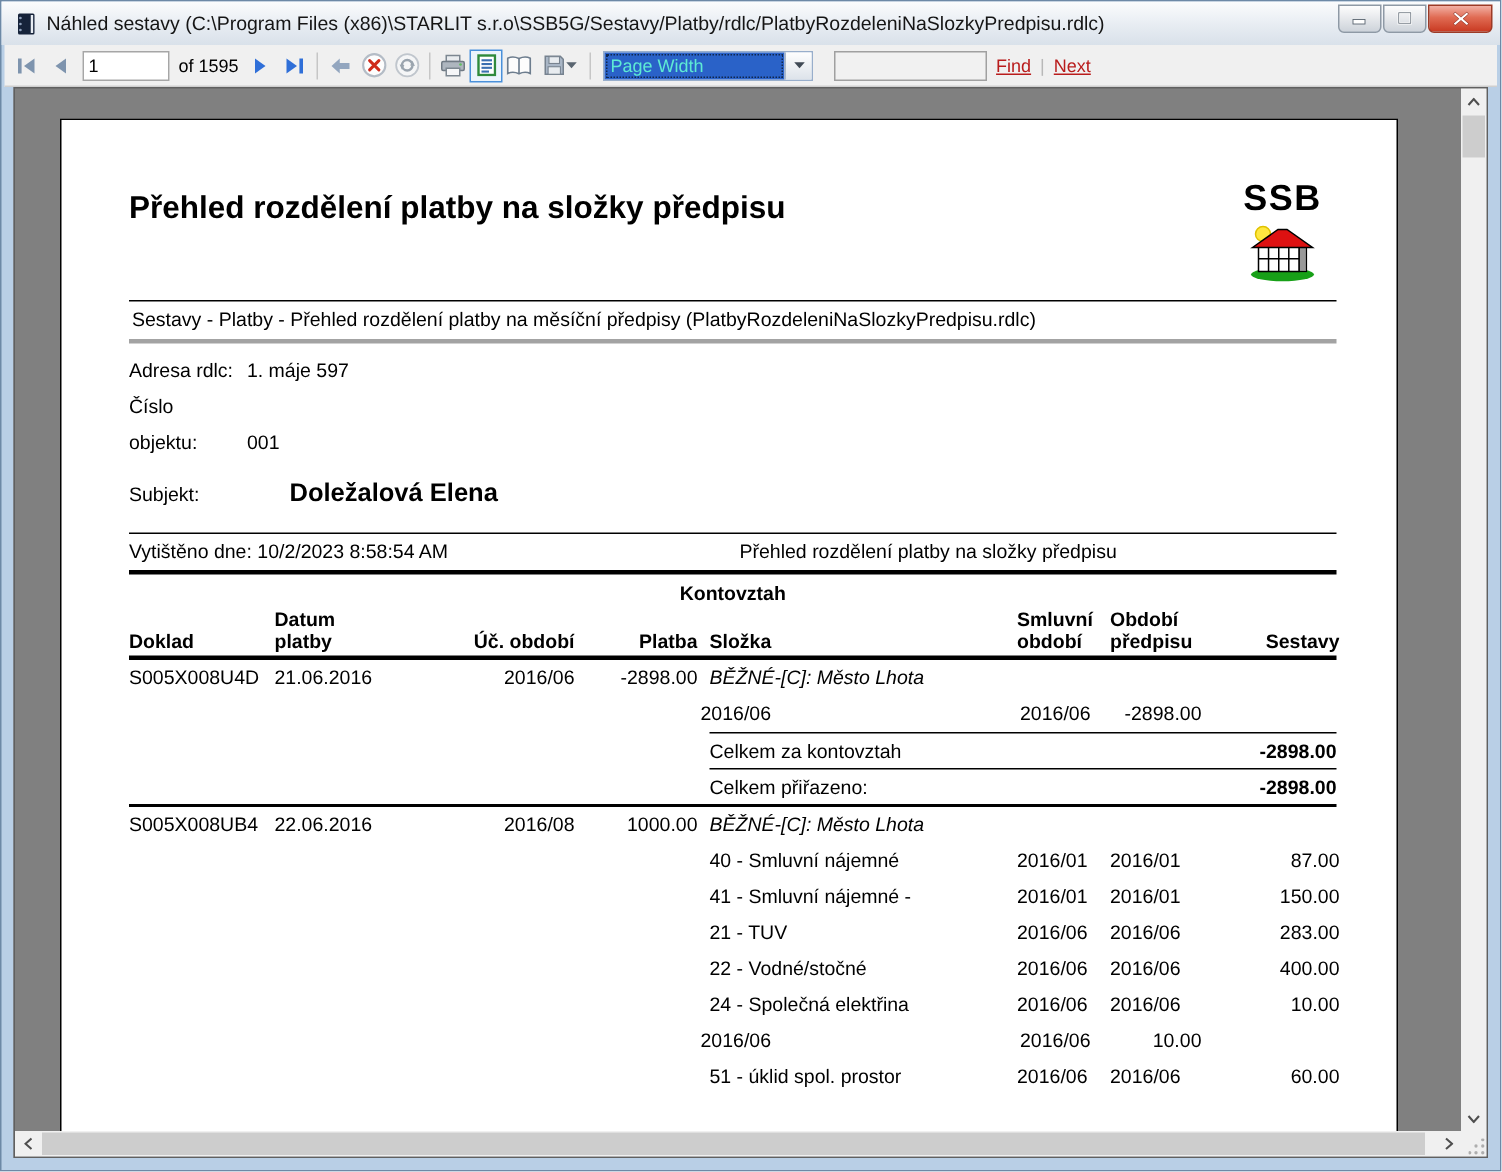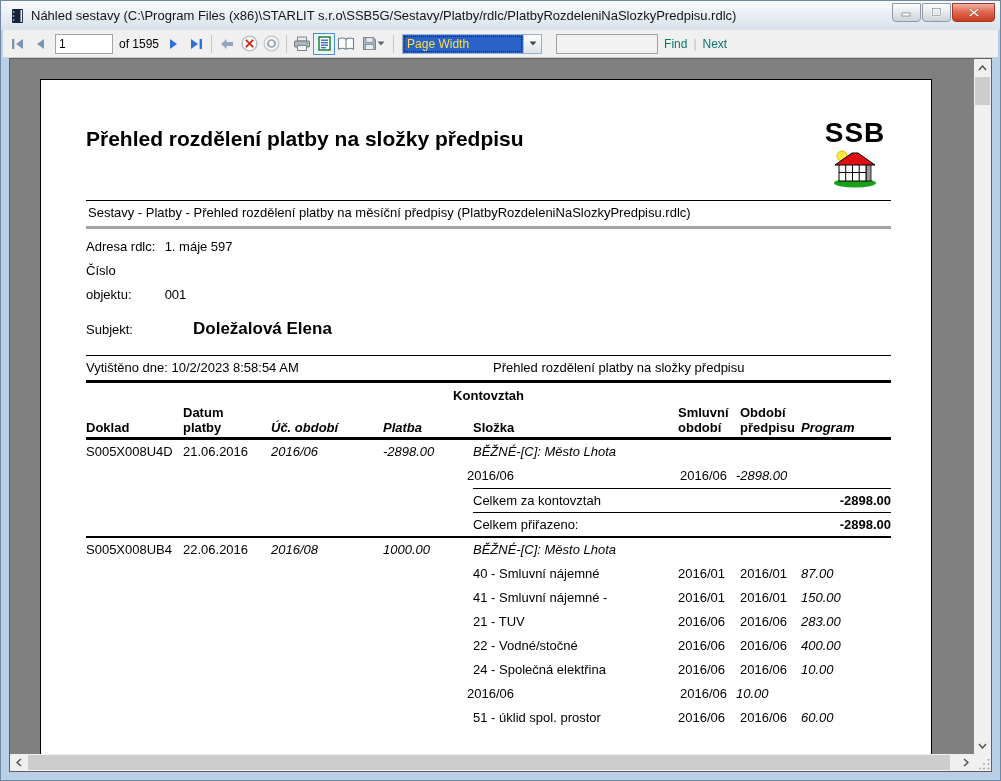--- a/index.html
+++ b/index.html
@@ -21,62 +21,62 @@
   
   .toolbar{height:27px;margin:0 2px;background:#f0f0f0;border-bottom:1px solid #cfcfcf;
     display:flex;align-items:center;padding:0 4px;font-size:12px;color:#000;}
   .tb-btn{width:22px;height:22px;display:flex;align-items:center;justify-content:center;flex:0 0 auto;}
   .tb-sep{width:1px;height:18px;background:#c6c6c6;margin:0 4px;flex:0 0 1px;}
   .page-input{width:50px;height:16px;border:1px solid #a6a6a6;font-size:12px;
     padding:1px 3px;background:#fff;margin:0 4px;font-family:"Liberation Sans",sans-serif;}
   .of-label{margin:0 4px 0 2px;white-space:nowrap;}
   .select{display:flex;height:20px;box-sizing:border-box;border:1px solid #98aecb;
     background:#fff;margin-left:4px;}
-  .select-value{width:112px;background:#2a62c8;color:#fde047;display:flex;align-items:center;
+  .select-value{width:112px;background:#2a62c8;color:#5eead4;display:flex;align-items:center;
     padding:0 4px;font-size:12px;outline:1px dotted #10264d;outline-offset:-2px;white-space:nowrap;}
   .select-arrow{width:17px;border-left:1px solid #aab8ca;display:flex;align-items:center;
     justify-content:center;background:linear-gradient(#fefefe,#dde3ea);}
   .search-input{width:96px;height:16px;border:1px solid #a0a0a0;background:#f1f1f1;
     margin-left:14px;}
-  .link{color:#0f766e;padding:0 6px;white-space:nowrap;}
+  .link{color:#b91c1c;padding:0 6px;white-space:nowrap;text-decoration:underline;}
   .link-sep{color:#b8b8b8;}
   
   .viewport{position:absolute;left:8px;right:8px;top:57px;bottom:8px;
     background:#808080;border:1px solid #606060;box-sizing:border-box;}
   .content{position:absolute;left:0;top:0;right:17px;bottom:17px;overflow:hidden;}
   .vscroll{position:absolute;top:0;right:0;bottom:17px;width:17px;background:#f0f0f0;}
   .hscroll{position:absolute;left:0;right:17px;bottom:0;height:17px;background:#f0f0f0;}
   .sb-btn{position:absolute;width:17px;height:17px;display:flex;align-items:center;justify-content:center;}
   .v-thumb{position:absolute;left:1px;right:1px;top:18px;height:28px;background:#cdcdcd;}
   .h-thumb{position:absolute;top:1px;bottom:1px;left:18px;right:24px;background:#cdcdcd;}
   .corner{position:absolute;right:0;bottom:0;width:17px;height:17px;background:#f0f0f0;
     display:flex;align-items:flex-end;justify-content:flex-end;}
   
   .page{position:absolute;left:30px;top:20px;width:892px;height:1200px;background:#fff;
     border:1px solid #000;box-sizing:border-box;padding:0 40px 0 45px;font-size:13px;color:#000;}
   .report-title{margin-top:46px;font-size:21px;font-weight:bold;line-height:26px;}
   .logo{position:absolute;top:38px;right:40px;width:72px;text-align:center;}
-  .logo-text{font-size:28px;font-weight:bold;line-height:30px;letter-spacing:1px;}
+  .logo-text{font-size:24px;font-weight:bold;line-height:30px;letter-spacing:1px;}
   .breadcrumb{margin-top:48px;border-top:1px solid #000;border-bottom:3px solid #a3a3a3;
     padding:4px 2px 5px;line-height:16px;}
   .info{margin-top:6px;}
   .info-row{line-height:24px;}
   .info-label{display:inline-block;width:75px;}
   .subjekt-row{margin-top:12px;display:flex;align-items:baseline;}
   .subjekt-label{width:107px;flex:0 0 107px;}
   .subjekt-value{font-size:17px;font-weight:bold;}
   .printed{margin-top:16px;border-top:1px solid #000;border-bottom:3px solid #000;
     padding:4px 0 4px;position:relative;line-height:16px;}
   .printed-center{position:absolute;left:407px;top:4px;}
   .kontovztah{margin-top:4px;text-align:center;font-weight:bold;line-height:18px;}
   .grid8{display:grid;grid-template-columns:97px 88px 112px 82px 211px 60px 65px 92px;}
   .thead{border-bottom:3px solid #000;padding-bottom:2px;font-weight:bold;}
   .th{display:flex;flex-direction:column;justify-content:flex-end;line-height:15px;}
   .trow{height:24px;line-height:24px;}
-  .c-uc,.c-platba,.c-uhrazeno{font-style:italic;}
+  .c-uc,.c-platba,.c-uhrazeno{text-align:right;}
   .c-slozka{padding-left:8px;white-space:nowrap;overflow:hidden;}
   .c-ucetni{padding-left:2px;}
   .c-obdobi{padding-left:4px;}
   .italic{font-style:italic;}
   .total-row{margin-left:387px;border-top:1px solid #000;display:flex;
     justify-content:space-between;height:23px;line-height:23px;}
   .total-value{font-weight:bold;}
   .group-sep{border-top:2px solid #000;height:0;}
   .cell{white-space:nowrap;overflow:hidden;}
 </style>
@@ -278,21 +278,21 @@
             </div>
             <div class="th cell c-ucetni">
               <div>Smluvní</div>
               <div>období</div>
             </div>
             <div class="th cell c-obdobi">
               <div>Období</div>
               <div>předpisu</div>
             </div>
             <div class="th cell c-uc">
-              <div>Program</div>
+              <div>Sestavy</div>
             </div>
           </div>
 
         <div id="table-body">
             <div class="grid8 trow">
               <div class="cell ">S005X008U4D</div>
               <div class="cell ">21.06.2016</div>
               <div class="cell c-uc">2016/06</div>
               <div class="cell c-platba">-2898.00</div>
               <div class="cell c-slozka italic">BĚŽNÉ-[C]: Město Lhota</div>

